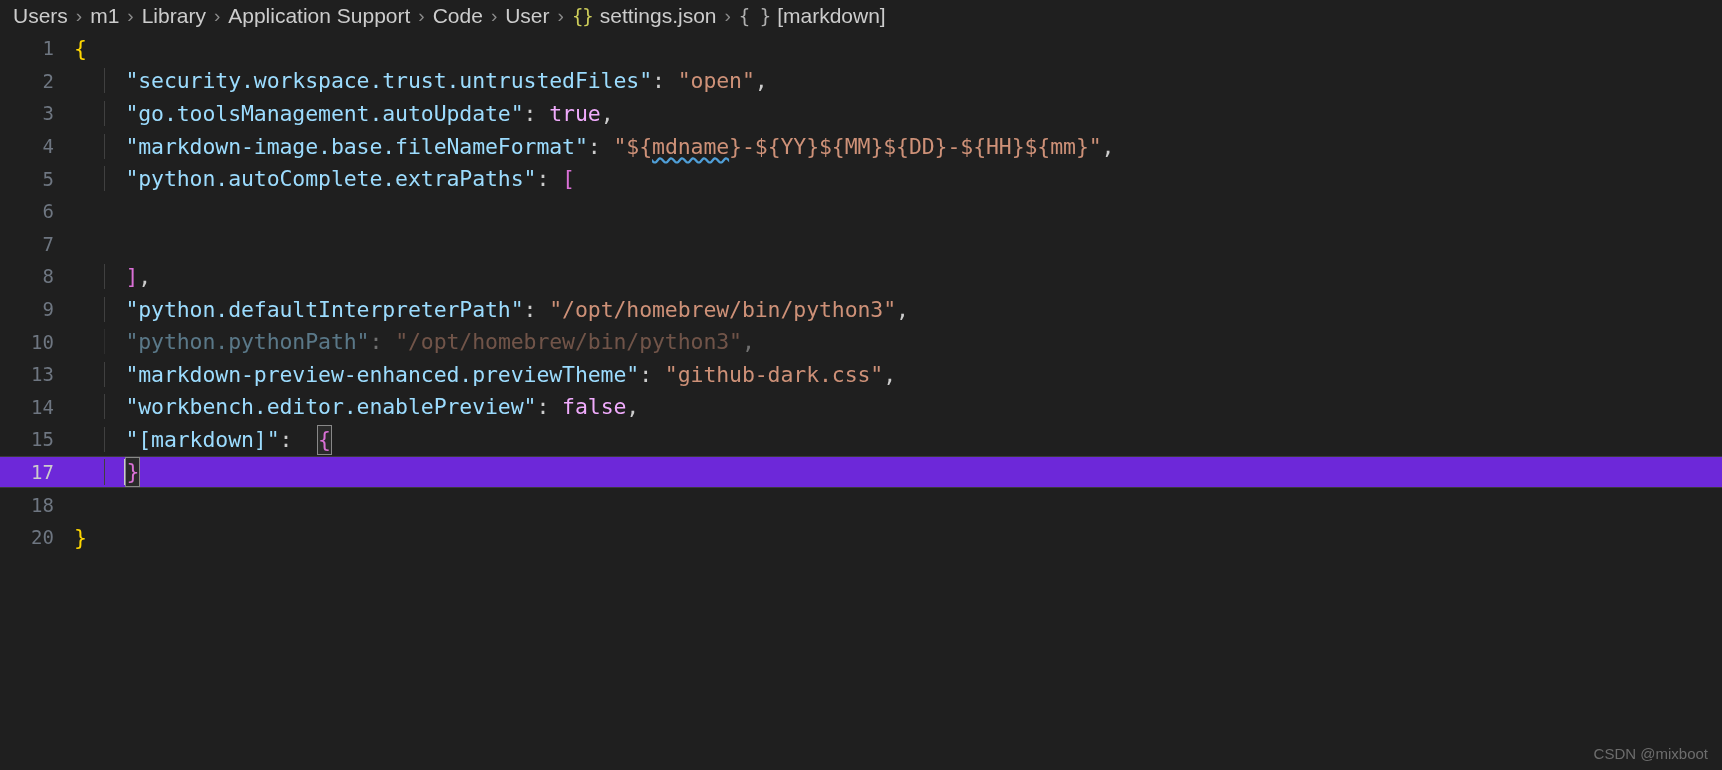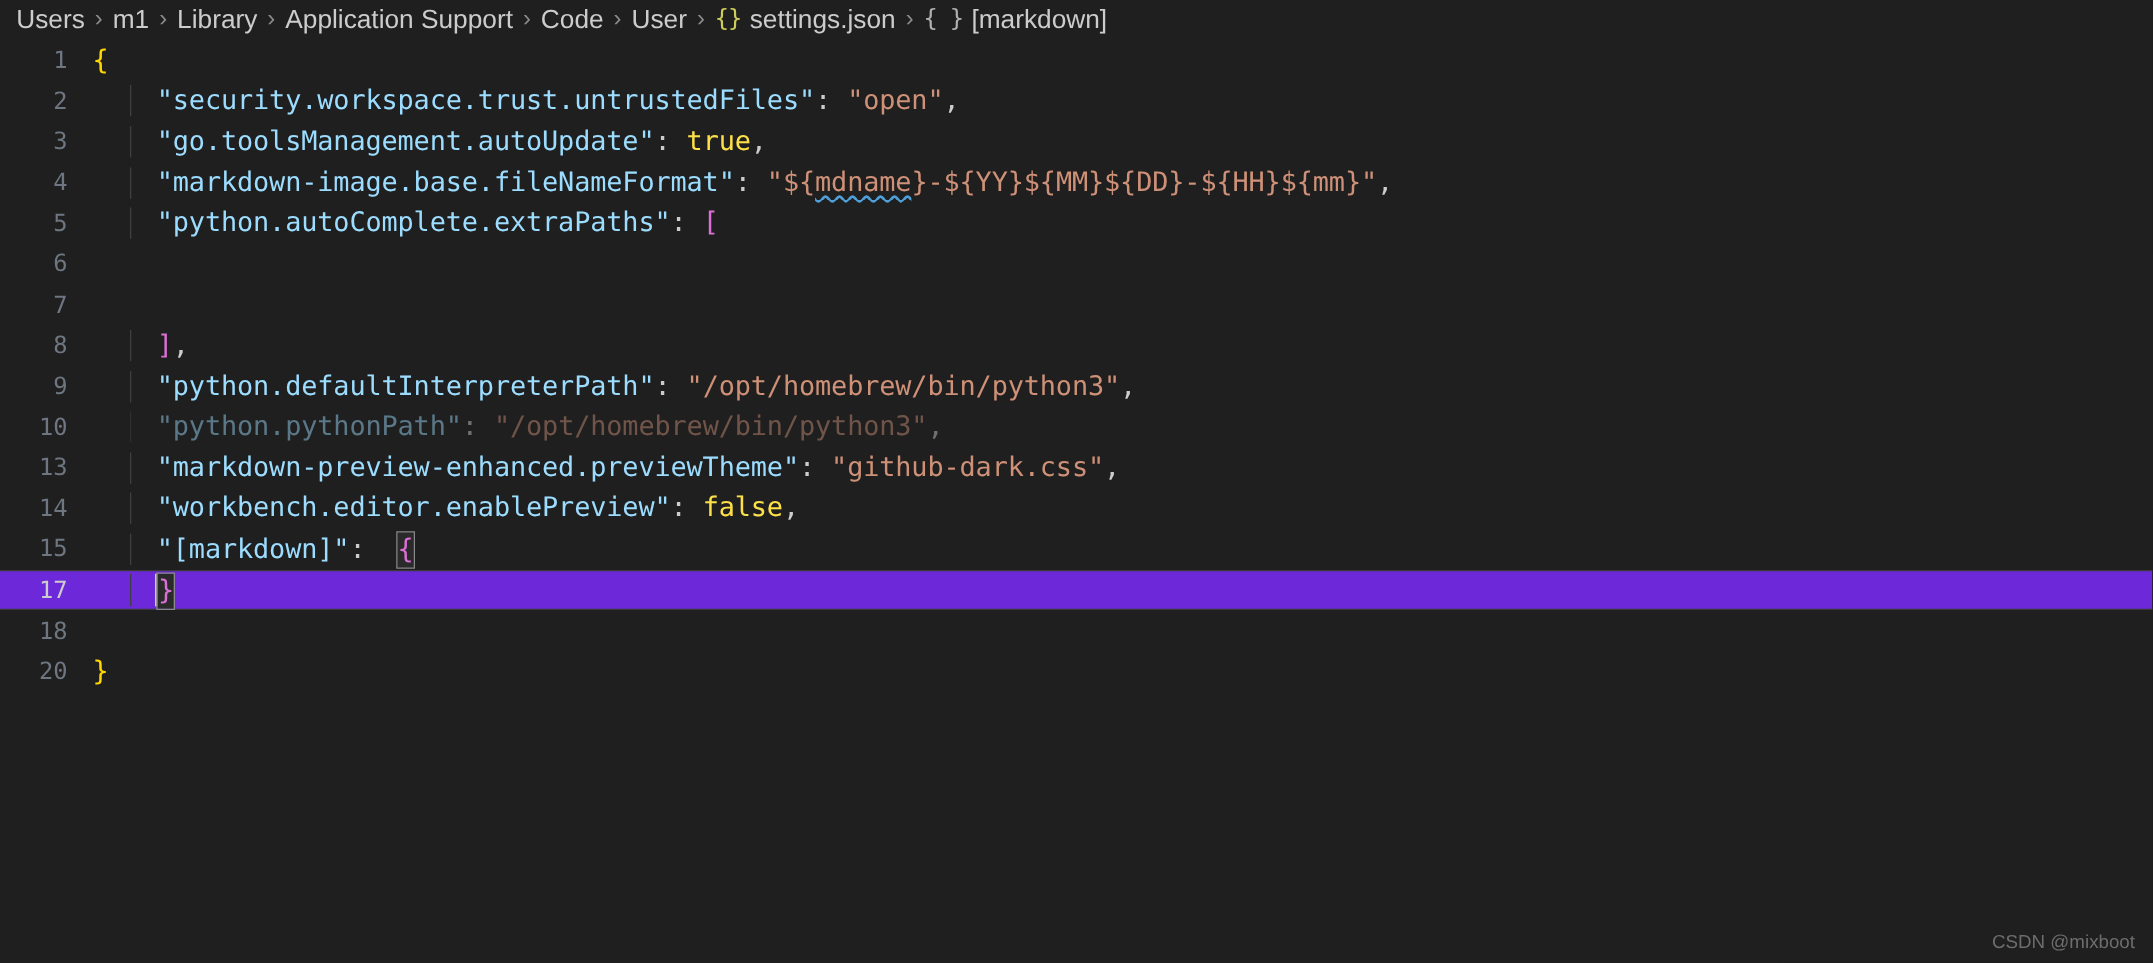--- a/index.html
+++ b/index.html
@@ -26,20 +26,21 @@
     font-family: "Liberation Sans", sans-serif;
     font-size: 21px;
     color: #a9a9a9;
     white-space: nowrap;
     user-select: none;
   }
   .crumb {
     color: #cccccc;
     padding: 0 1px;
     display: inline-flex;
+    align-items: center;
     gap: 7px;
   }
   .crumb-sep {
     color: #8b8b8b;
     font-size: 19px;
     padding: 0 7px;
     display: inline-block;
   }
   .crumb-ico {
     font-family: "DejaVu Sans Mono", monospace;
@@ -100,21 +101,21 @@
     position: absolute;
     top: 0;
     bottom: 0;
     width: 1px;
     background: #404040;
   }
 
   
   .k    { color: #9cdcfe; }             
   .s    { color: #ce9178; }             
-  .b    { color: #fde047; }             
+  .b    { color: #f0abfc; }             
   .p    { color: #cccccc; }             
   .br1  { color: #ffd700; }             
   .br2  { color: #da70d6; }             
   .dim  { opacity: 0.47; }              
 
   
   .squig {
     text-decoration: underline wavy #4f9fd8;
     text-decoration-skip-ink: none;
     text-underline-offset: 3px;

